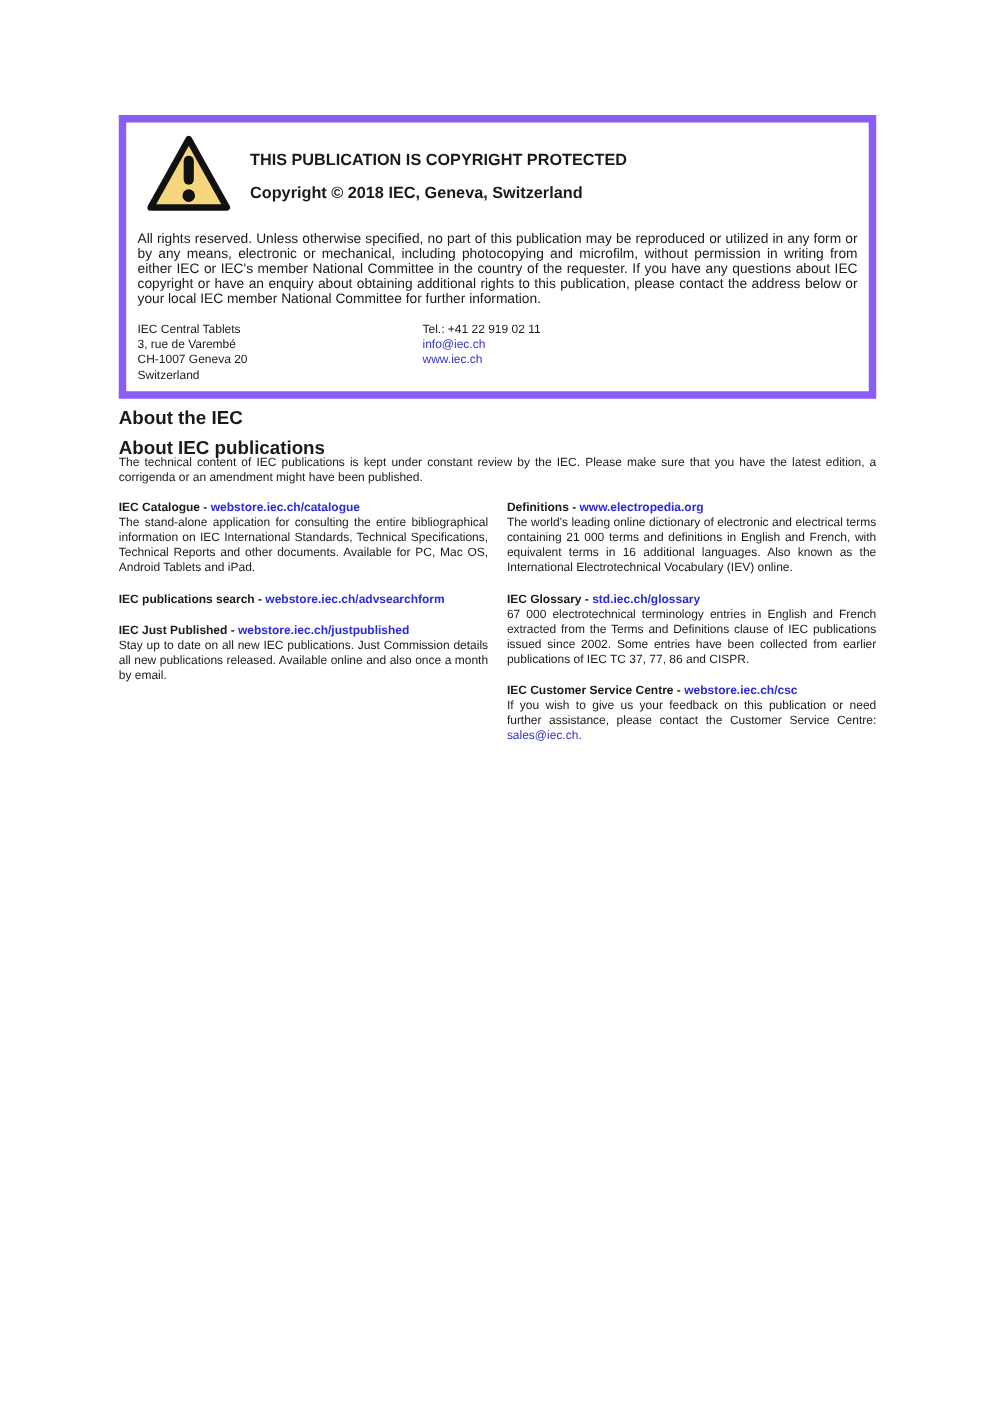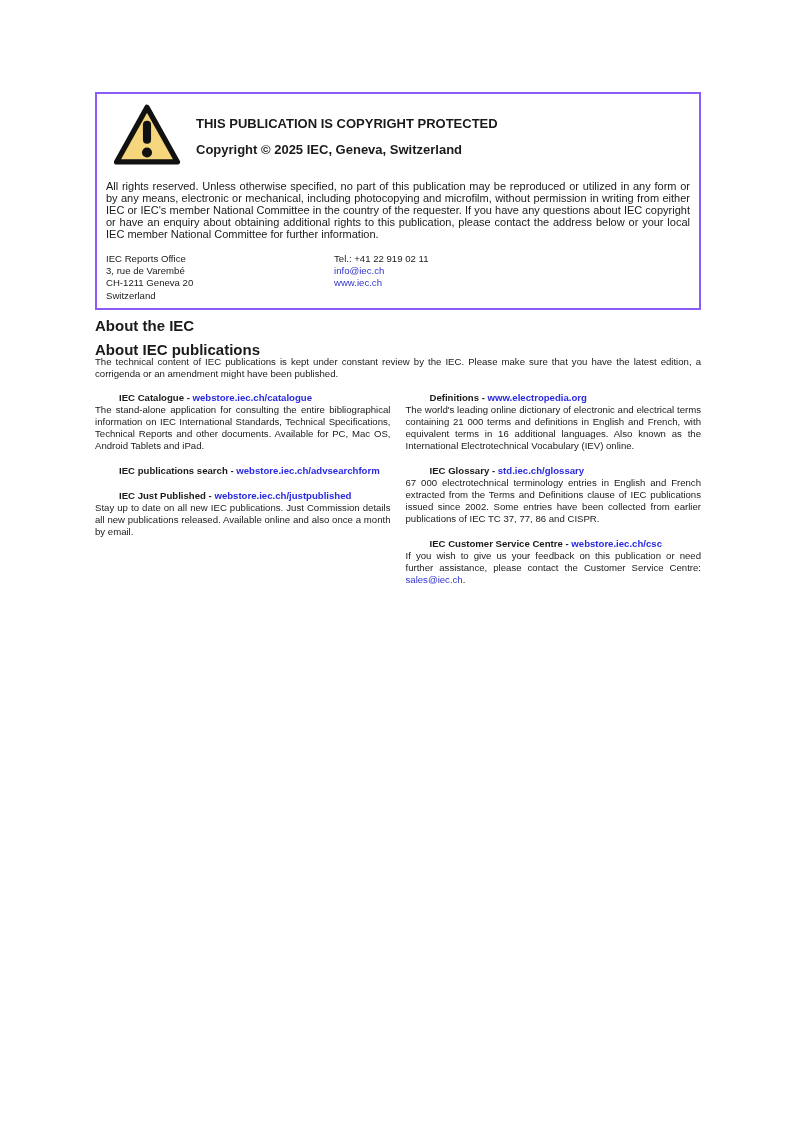--- a/index.html
+++ b/index.html
@@ -11,21 +11,21 @@
     color:#1a1a1a;
     overflow:hidden;
   }
   .content{
     position:absolute;
     left:95px;top:92px;
     width:606px;
   }
   
   .copyright-box{
-    border:2px solid #8b5cf6;
+    border:6px solid #8b5cf6;
     box-sizing:border-box;
     padding:7px 9px 6px 9px;
   }
   .box-header{
     display:flex;
     align-items:center;
   }
   .warning-icon{
     flex:0 0 auto;
     margin:2px 0 0 6px;
@@ -78,21 +78,20 @@
     display:flex;
     margin-top:12px;
   }
   .col{width:295.5px;}
   .col.left{margin-right:15px;}
   .res-section{margin-bottom:13px;}
   .res-title{
     font-size:9.6px;
     font-weight:bold;
     line-height:12px;
-    margin-left:24px;
   }
   .res-title .link{color:#2929e0;}
   .res-body{
     font-size:9.6px;
     line-height:12px;
     text-align:justify;
   }
 </style>
 </head>
 <body>
@@ -104,29 +103,29 @@
       <div class="box-header">
         <span class="warning-icon">
           <svg width="70" height="64" viewBox="0 0 100 91" aria-hidden="true">
             <path d="M50 6 L93.5 84 H6.5 Z" fill="#f5d67d" stroke="#111111" stroke-width="7.5" stroke-linejoin="round"></path>
             <rect x="44.2" y="25" width="11.6" height="33" rx="5.8" fill="#111111"></rect>
             <circle cx="50" cy="70.5" r="7.2" fill="#111111"></circle>
           </svg>
         </span>
         <div class="box-titles">
           <div class="box-title">THIS PUBLICATION IS COPYRIGHT PROTECTED</div>
-          <div class="box-title second">Copyright © 2025 IEC, Geneva, Switzerland</div>
+          <div class="box-title second">Copyright © 2018 IEC, Geneva, Switzerland</div>
         </div>
       </div>
       <div class="box-body">All rights reserved. Unless otherwise specified, no part of this publication may be reproduced or utilized in any form or by any means, electronic or mechanical, including photocopying and microfilm, without permission in writing from either IEC or IEC's member National Committee in the country of the requester. If you have any questions about IEC copyright or have an enquiry about obtaining additional rights to this publication, please contact the address below or your local IEC member National Committee for further information.</div>
       <div class="box-contact">
         <div class="address-col">
-          <div>IEC Reports Office</div>
+          <div>IEC Central Tablets</div>
           <div>3, rue de Varembé</div>
-          <div>CH-1211 Geneva 20</div>
+          <div>CH-1007 Geneva 20</div>
           <div>Switzerland</div>
         </div>
         <div class="contact-col">
           <div>Tel.: +41 22 919 02 11</div>
           <div><a class="link">info@iec.ch</a></div>
           <div><a class="link">www.iec.ch</a></div>
         </div>
       </div>
     </div>
 

